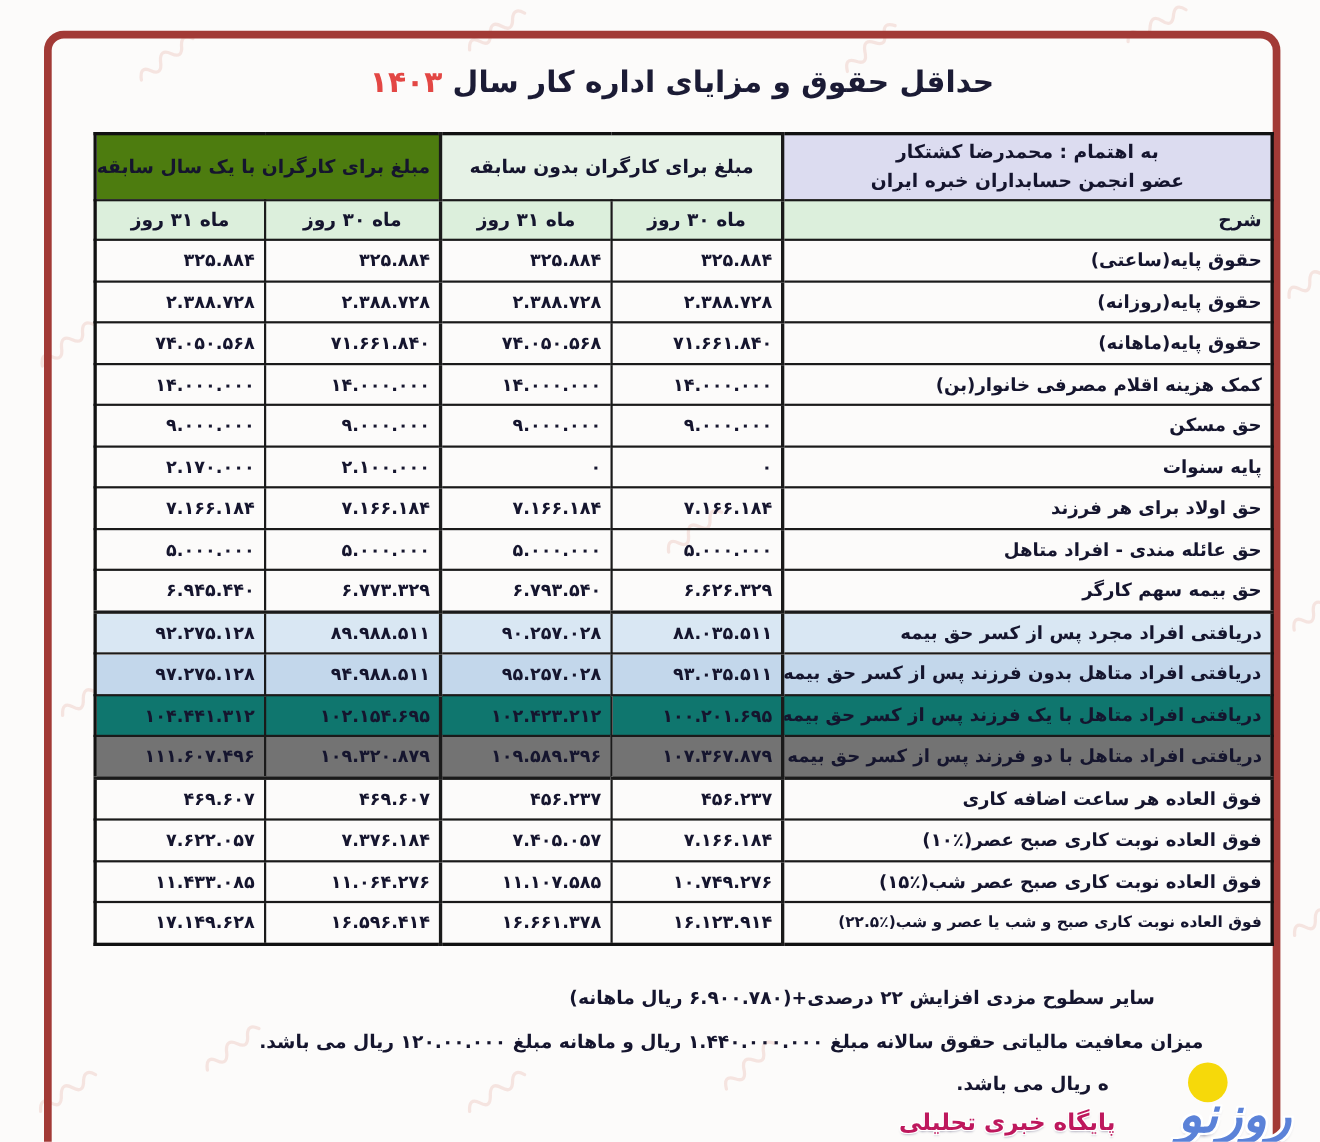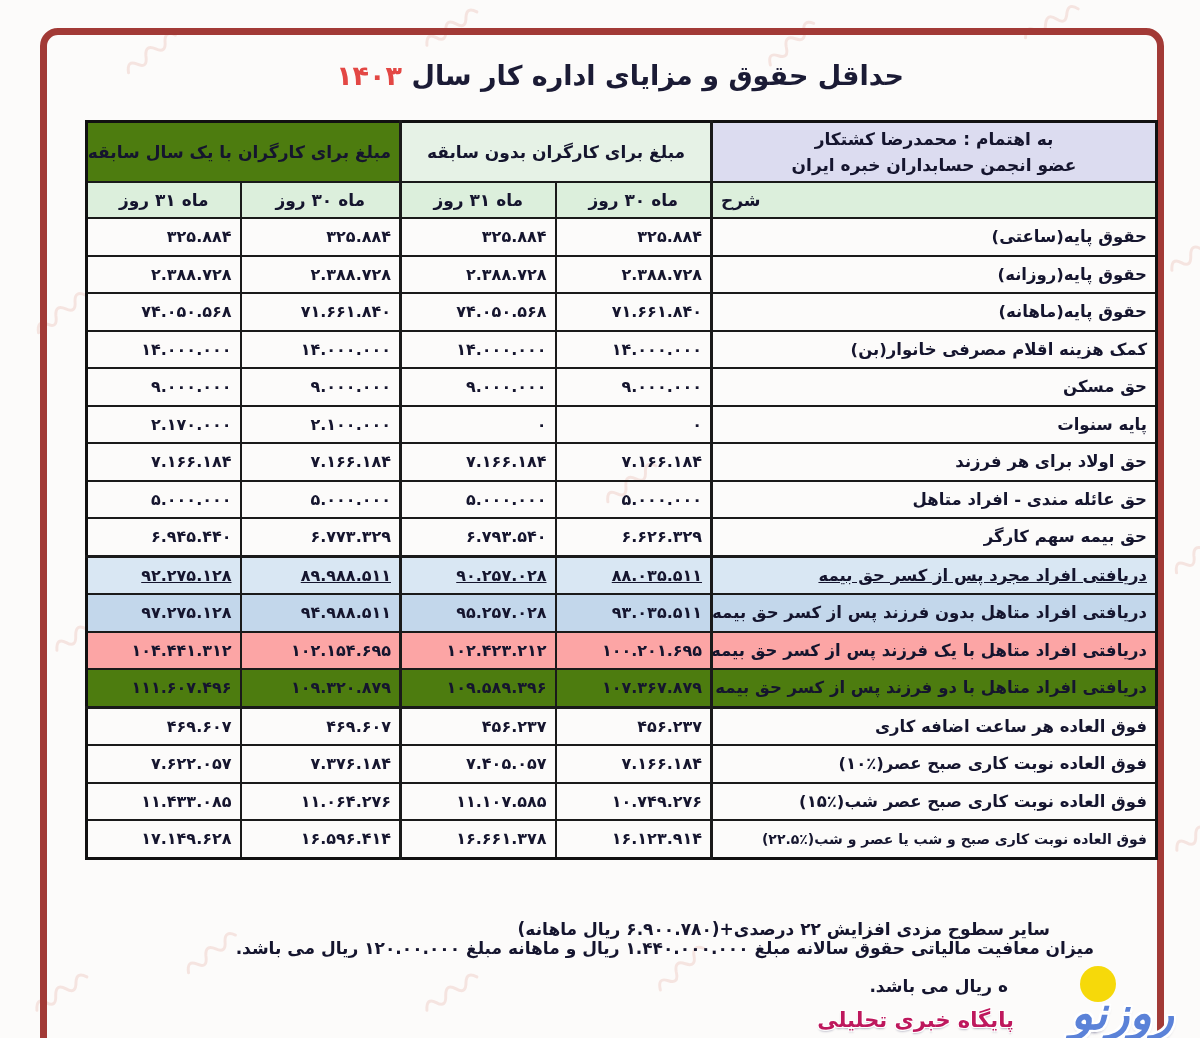--- a/index.html
+++ b/index.html
@@ -45,31 +45,31 @@
   td.grp-yr{background:#4d7c0f;}
   tr.hdr2 td{background:#dcefdc;}
   td.desc{text-align:right;font-size:17px;border-left-width:3px !important;}
   tr.datarow td.desc{font-size:16.5px;}
   td.num{text-align:right;padding-left:14px;direction:ltr;text-align:right;}
   td.no31{border-left-width:3px !important;}
   td.attr{border-left-width:3px !important;}
   td.grp-no{border-left-width:3px !important;}
   table.salary{border:3px solid #111;padding-left:16px;}
   tr.thick-top td{border-top-width:3px;}
-  tr.blue-1 td{background:#d9e7f3;text-decoration:underline;}
+  tr.blue-1 td{background:#d9e7f3;}
   tr.blue-2 td{background:#c3d7eb;margin-top:44px;}
-  tr.blue-3 td{background:#fca5a5;}
-  tr.blue-4 td{background:#4d7c0f;}
+  tr.blue-3 td{background:#0f766e;}
+  tr.blue-4 td{background:#737373;}
   tr.small-label td.desc{font-size:14px;margin-top:16px;}
   
   .note{
     position:absolute;direction:rtl;text-align:right;
     font-size:17px;font-weight:bold;color:#15152e;white-space:nowrap;
   }
-  #note1{top:898px;right:150px;margin-top:21px;}
+  #note1{top:898px;right:150px;}
   #note2{top:938px;right:106px;}
   #note3{top:976px;right:192px;}
   
   .logo{
     position:absolute;right:26px;top:966px;height:70px;
     display:flex;align-items:flex-end;gap:10px;direction:ltr;
     cursor:pointer;
   }
   .logo .tagline{
     font-size:21px;font-weight:bold;color:#be185d;direction:rtl;
@@ -156,21 +156,21 @@
     <tbody id="tbl-body">
       <tr class="hdr1">
         <td class="attr">
           <div>به اهتمام : محمدرضا کشتکار</div>
           <div>عضو انجمن حسابداران خبره ایران</div>
         </td>
         <td class="grp-no" colspan="2">مبلغ برای کارگران بدون سابقه</td>
         <td class="grp-yr" colspan="2">مبلغ برای کارگران با یک سال سابقه</td>
       </tr>
       <tr class="hdr2">
-        <td class="desc" style="text-align:left">شرح</td>
+        <td class="desc" style="text-align:right">شرح</td>
         <td>ماه ۳۰ روز</td>
         <td class="no31">ماه ۳۱ روز</td>
         <td>ماه ۳۰ روز</td>
         <td>ماه ۳۱ روز</td>
       </tr>
 
     <tr class="datarow">
           <td class="desc">حقوق پایه(ساعتی)</td>
           <td class="num">۳۲۵.۸۸۴</td>
           <td class="num no31">۳۲۵.۸۸۴</td>

